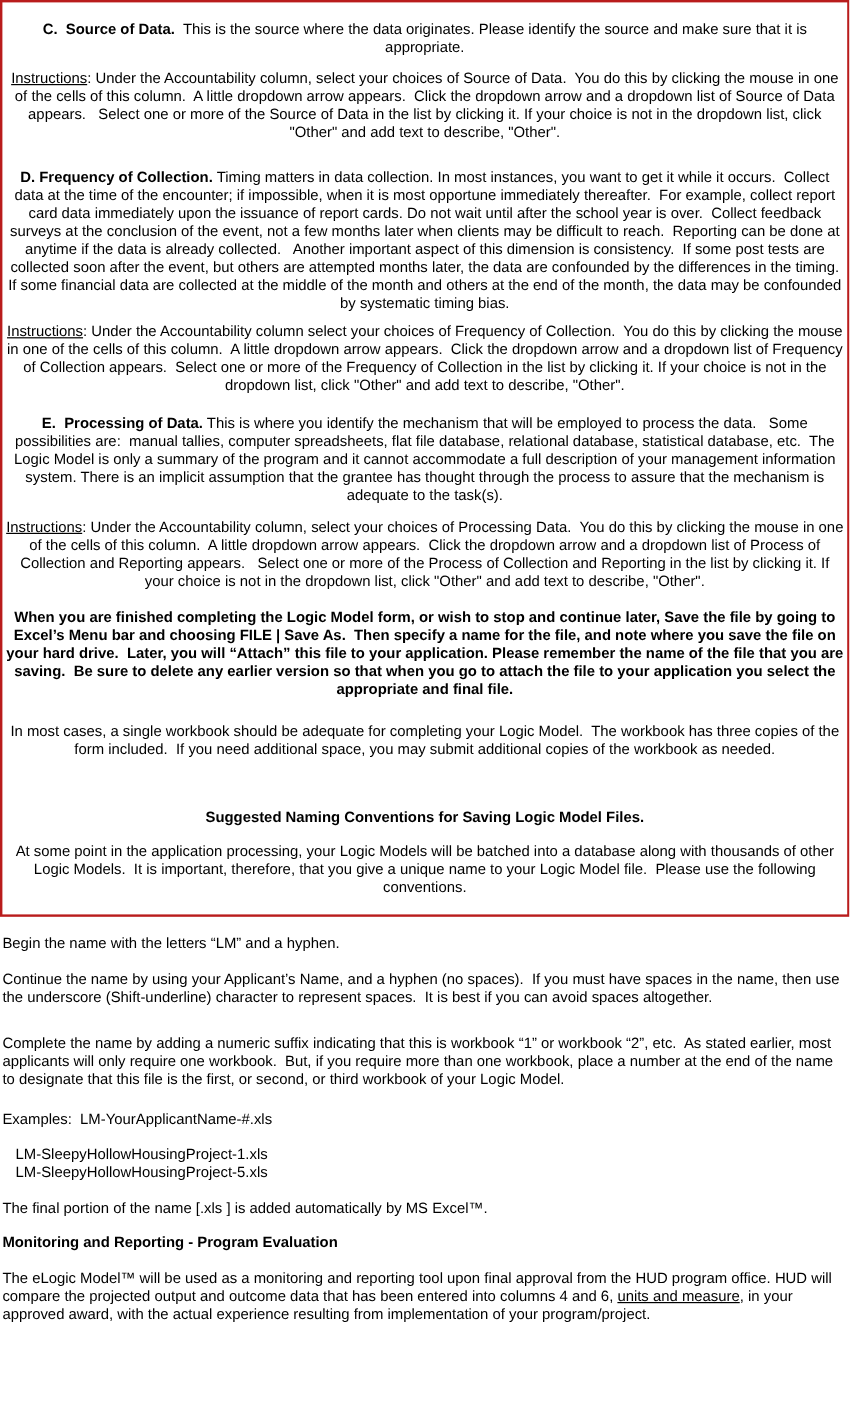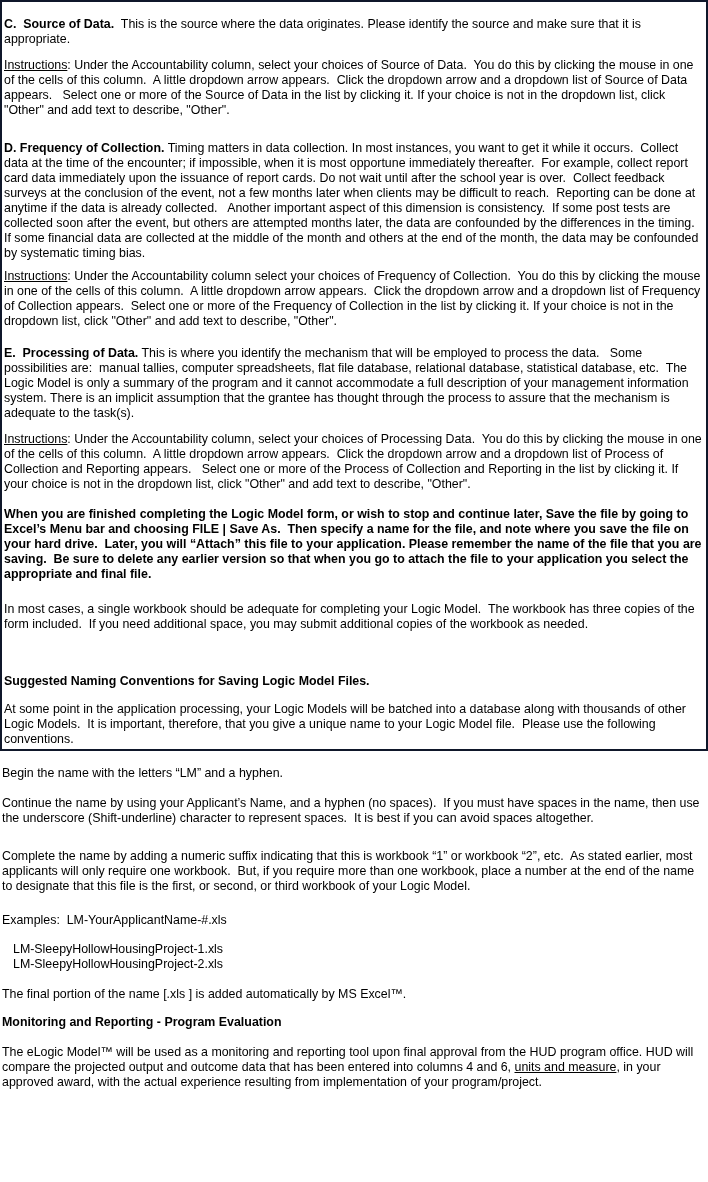--- a/index.html
+++ b/index.html
@@ -1,19 +1,19 @@
 <!DOCTYPE html>
 <html><head>
 <meta charset="utf-8">
 <style>
   html,body{margin:0;padding:0;background:#fff;}
   body{font-family:"Liberation Sans",sans-serif;font-size:12.4px;line-height:15px;color:#000;}
   .page{width:708px;height:1182px;overflow:hidden;background:#fff;}
   p,.line{margin:0;white-space:pre-wrap;}
-  .box{border:2px solid #0f172a;padding:15px 2px 2px 2px;box-sizing:border-box;width:708px;}
+  .box{border:2px solid #b91c1c;padding:15px 2px 15px 2px;box-sizing:border-box;width:708px;text-align:center;}
   .below{padding:15px 4px 0 2px;box-sizing:border-box;width:708px;}
   .u{text-decoration:underline;margin-top:23px;}
   b{font-weight:bold;}
   .indent{padding-left:11px;}
   .mb11{margin-bottom:11px}.mb12{margin-bottom:8px}.mb13{margin-bottom:13px}
   .mb14{margin-bottom:14px}.mb15{margin-bottom:15px}.mb17{margin-bottom:17px}
   .mb19{margin-bottom:19px}.mb20{margin-bottom:20px}.mb23{margin-bottom:23px}
   .mb42{margin-bottom:42px}.mb0{margin-bottom:0}
 </style>
 </head>
@@ -50,21 +50,21 @@
     <p class="mb15"><span>Begin the name with the letters “LM” and a hyphen.</span></p>
 
     <p class="mb23"><span>Continue the name by using your Applicant’s Name, and a hyphen (no spaces).  If you must have spaces in the name, then use the underscore (Shift-underline) character to represent spaces.  It is best if you can avoid spaces altogether.</span></p>
 
     <p class="mb19"><span>Complete the name by adding a numeric suffix indicating that this is workbook “1” or workbook “2”, etc.  As stated earlier, most applicants will only require one workbook.  But, if you require more than one workbook, place a number at the end of the name to designate that this file is the first, or second, or third workbook of your Logic Model.</span></p>
 
     <p class="mb14"><span>Examples:  LM-YourApplicantName-#.xls</span></p>
 
     <div class="mb15">
       <div class="line indent">LM-SleepyHollowHousingProject-1.xls</div>
-      <div class="line indent">LM-SleepyHollowHousingProject-2.xls</div>
+      <div class="line indent">LM-SleepyHollowHousingProject-5.xls</div>
     </div>
 
 
     <p class="mb13"><span>The final portion of the name [.xls ] is added automatically by MS Excel™.</span></p>
 
 
     <p class="mb15"><b>Monitoring and Reporting - Program Evaluation</b></p>
 
     <p class="mb0"><span>The eLogic Model™ will be used as a monitoring and reporting tool upon final approval from the HUD program office. HUD will compare the projected output and outcome data that has been entered into columns 4 and 6, </span><span class="u">units and measure</span><span>, in your approved award, with the actual experience resulting from implementation of your program/project.</span></p>
 

